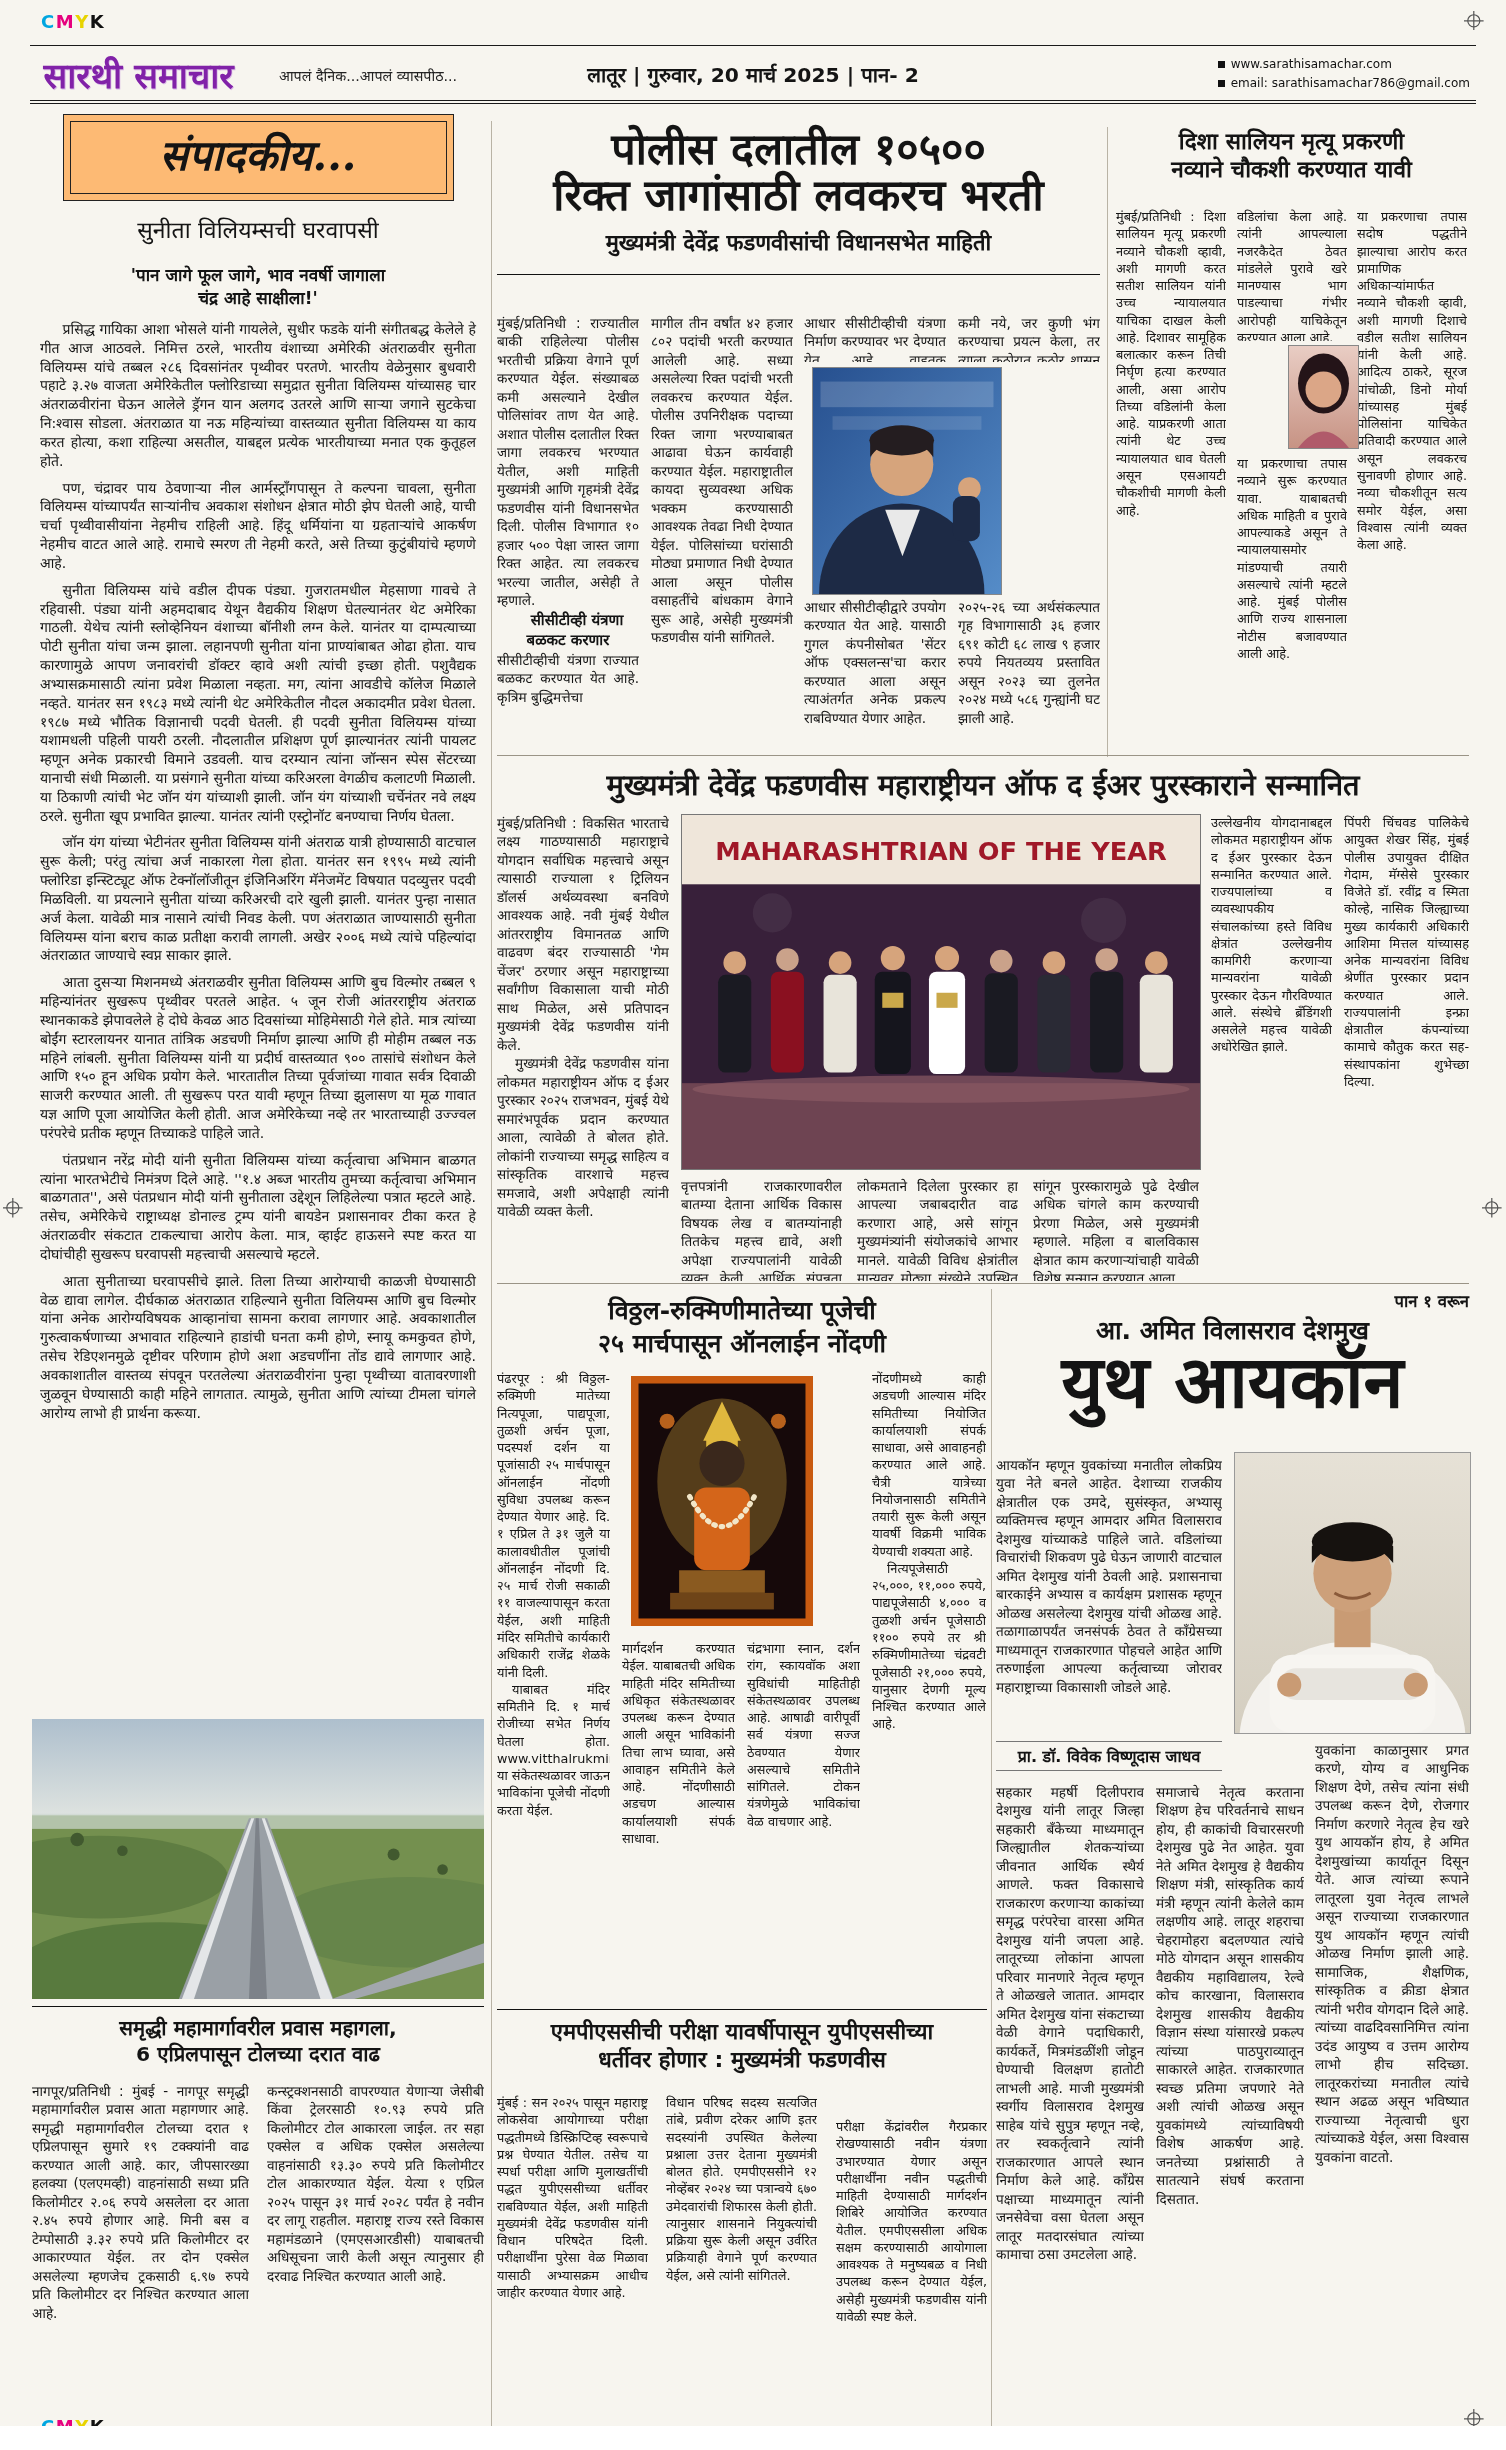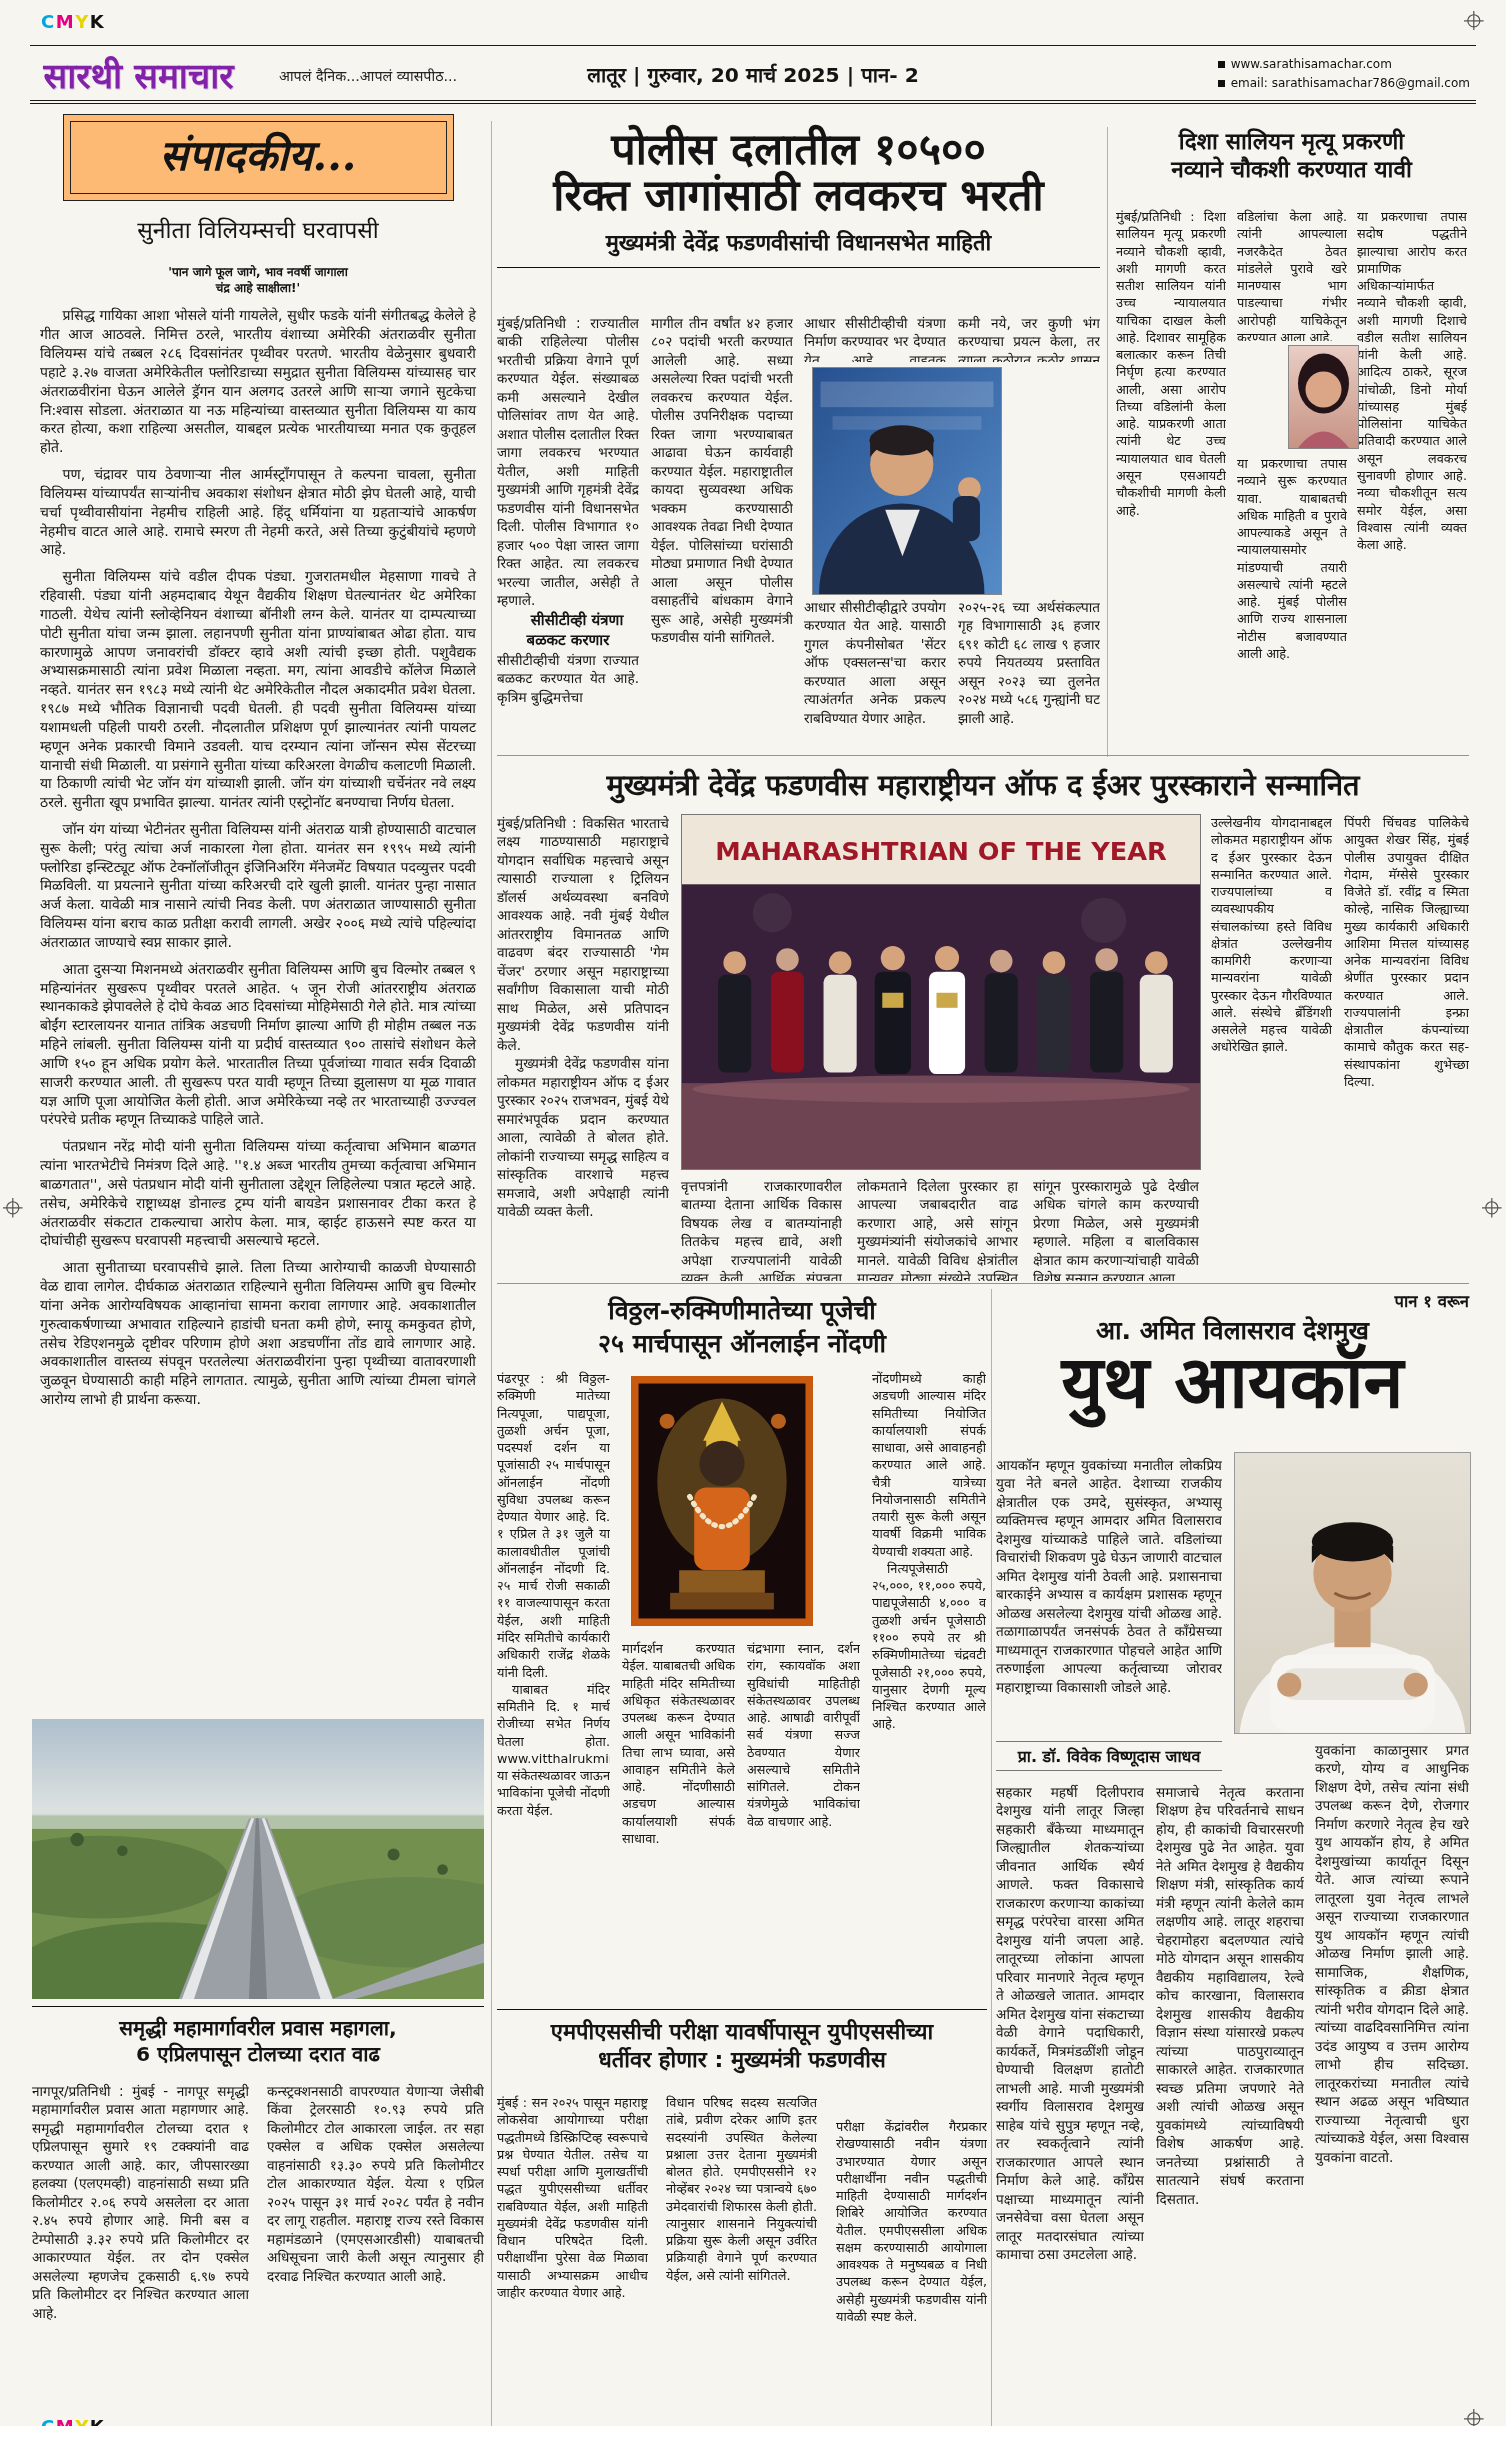--- a/index.html
+++ b/index.html
@@ -28,36 +28,36 @@
   
   .vrule{width:0;border-left:0.8px solid #b9b3a5;}
   .hrule{height:0;border-top:0.8px solid #9a9486;}
 
   
   .ed-label{width:377px;margin:0 auto;border:1.5px solid #222;padding:6px;background:#fdba74;}
   .ed-label-inner{border:0.8px solid #222;font-family:"DejaVu Serif", serif;
                   font-style:italic;font-weight:bold;font-size:42px;text-align:center;
                   padding:3px 0 10.5px 0;}
   .ed-title{font-size:23px;font-weight:normal;text-align:center;margin-top:12px;}
-  .ed-epi{font-size:12px;font-weight:bold;text-align:center;line-height:1.35;margin-top:6px;}
+  .ed-epi{font-size:17px;font-weight:bold;text-align:center;line-height:1.35;margin-top:6px;}
   .ed-body{margin-top:10.5px;font-size:14px;line-height:1.345;}
   .ed-body p{margin:8px;text-indent:22.6px;text-align:justify;}
 
   .col-text{font-size:13.6px;line-height:1.36;text-align:justify;}
   .col-text p{margin:0;text-indent:18px;}
   .col-text p.noind{text-indent:0;}
   .small-col{font-size:12.8px;line-height:1.35;text-align:justify;}
   .small-col p{margin:0;text-indent:15px;}
   .small-col p.noind{text-indent:0;}
   .inner-sub{font-size:15px;font-weight:bold;text-align:center;margin:7.5px 0;text-indent:0;}
 
   
   .police-h{font-size:43px;font-weight:bold;line-height:1.06;text-align:center;}
   .police-sub{font-size:22px;font-weight:bold;text-align:center;margin-top:7.5px;
-              border-bottom:1.5px solid #111;padding-bottom:11px;}
+              border-bottom:1.5px solid #111;padding-bottom:18px;}
 
   
   .disha-h{font-size:22.6px;font-weight:bold;line-height:1.25;text-align:center;}
 
   
   .award-h{font-size:29px;font-weight:bold;text-align:center;}
 
   
   .vit-h{font-size:25px;font-weight:bold;line-height:1.3;text-align:center;}
 

